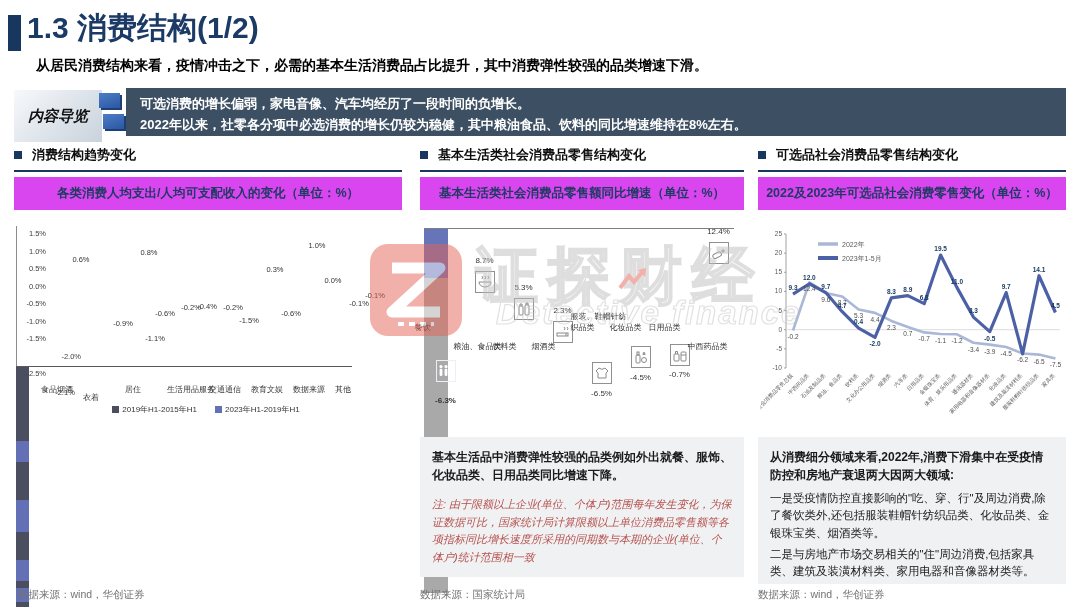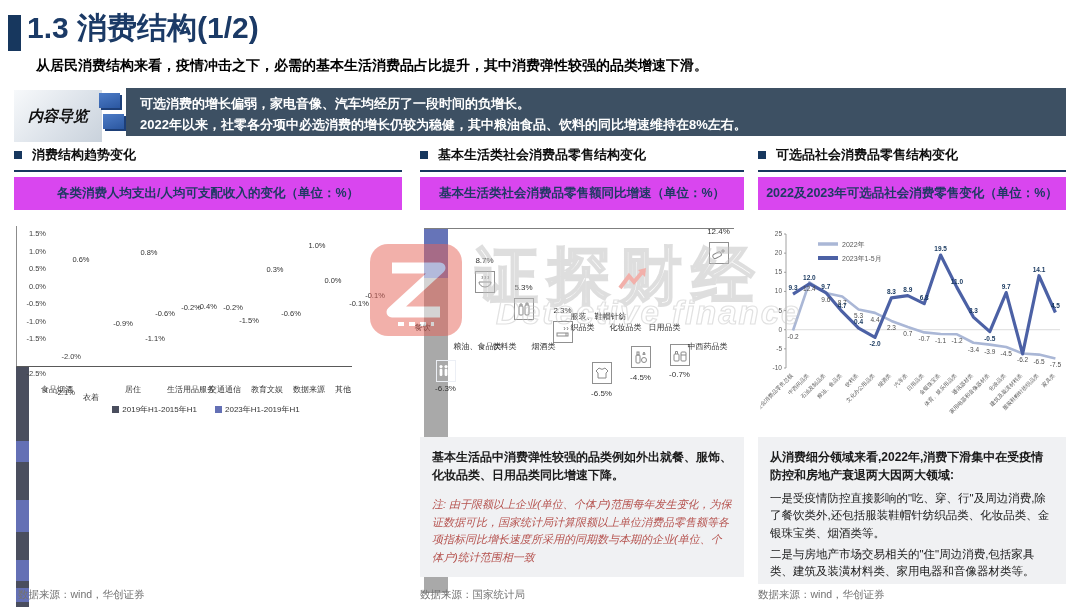--- a/index.html
+++ b/index.html
@@ -131,21 +131,21 @@
           <g fill="#fff">
             <circle cx="3" cy="3.6" r="1.6"></circle>
             <rect x="1.6" y="5.8" width="2.8" height="7.2" rx="1.2"></rect>
             <circle cx="8" cy="3.6" r="1.6"></circle>
             <rect x="6.6" y="5.8" width="2.8" height="7.2" rx="1.2"></rect>
             <circle cx="13" cy="3.6" r="1.6"></circle>
             <rect x="11.6" y="5.8" width="2.8" height="7.2" rx="1.2"></rect>
           </g>
         </svg>
       </div>
-      <div class="abs bar-label" style="left: 1.5px; top: 156px; width: 40px; font-size: 8px;">-6.3%</div>
+      <div class="abs bar-label" style="left: 1.5px; top: 168px; width: 40px; font-size: 8px; font-weight: bold;">-6.3%</div>
       <div class="abs cat-label" style="left: -9.5px; top: 94px; width: 62px; font-size: 8px;">餐饮</div>
       <div style="left: 48.5px; top: 40.14px; width: 24px; height: 67.86px; background: rgb(169, 169, 169);"></div>
       <div class="abs icon-box" style="left: 50.5px; top: 43.14px;">
         <svg width="16" height="16" viewBox="0 0 16 16" fill="none" stroke="#8a8a8a">
           <path d="M2 8 h12 a6 5 0 0 1 -12 0 Z"></path>
           <path d="M5 5 q1 -2 0 -3 M8 5 q1 -2 0 -3 M11 5 q1 -2 0 -3"></path>
         </svg>
       </div>
       <div class="abs bar-label" style="left: 40.5px; top: 28.14px; width: 40px; font-size: 8px;">8.7%</div>
       <div class="abs cat-label" style="left: 29.5px; top: 113px; width: 62px; font-size: 8px;">粮油、食品类</div>

